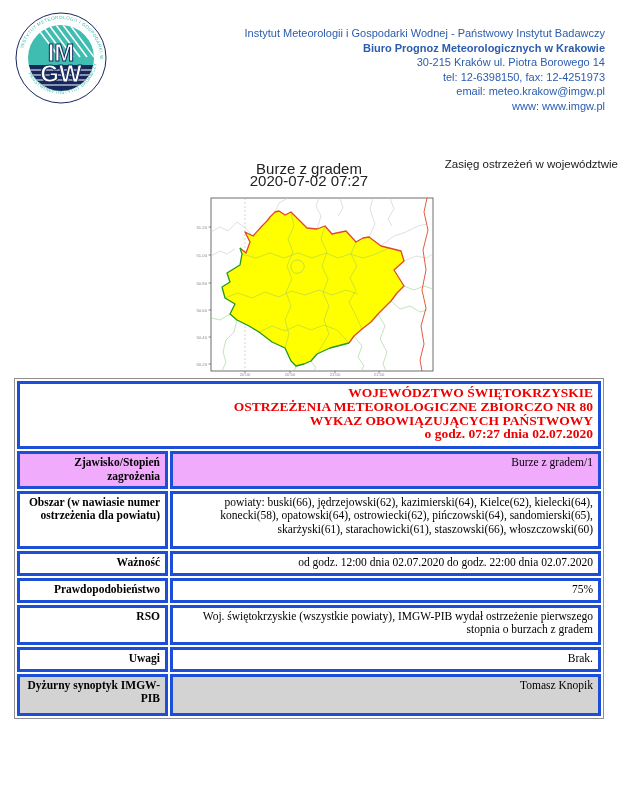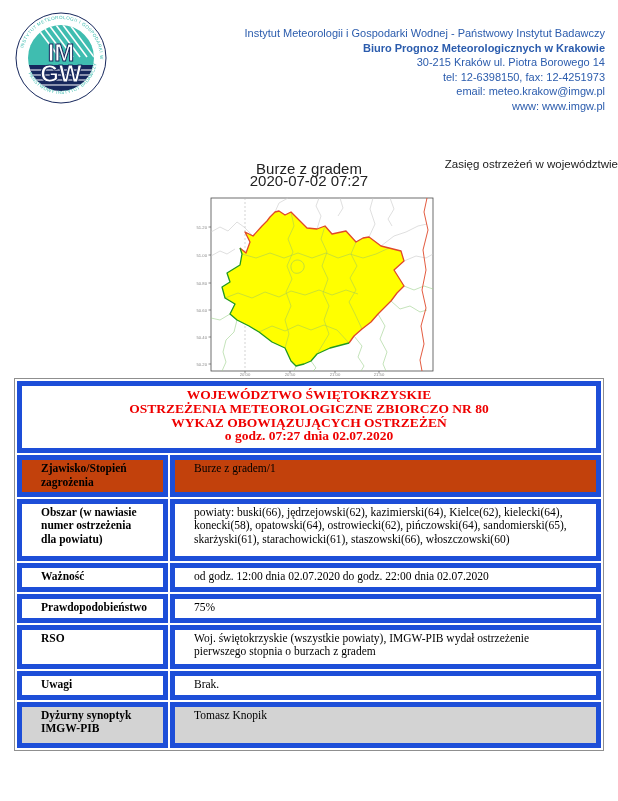--- a/index.html
+++ b/index.html
@@ -26,30 +26,30 @@
   .map-wrap{position:absolute;left:180px;top:194px;width:256px;height:182px;}
   
   table.warn{
     position:absolute;left:14px;top:378px;width:590px;
     border-collapse:separate;border-spacing:2px;
     border:1px solid #8f8f8f;background:#ffffff;
     font-family:"Liberation Serif",serif;font-size:11.5px;color:#000;
     table-layout:fixed;
   }
   table.warn td{
-    border:5px solid #1d4ed8;padding:2px 19px;vertical-align:top;line-height:13.8px;
-    background:#ffffff;overflow:hidden;
+    border:3px solid #1d4ed8;padding:2px 5px;vertical-align:top;line-height:13.8px;
+    background:#ffffff;overflow:hidden;text-align:right;
   }
   table.warn td.lbl{font-weight:bold;}
   col.c-label{width:151px;}
   td.title-cell{
     text-align:center;font-weight:bold;font-size:13.5px;line-height:19px;
     color:#ee0000;padding:6px 0 14px 0;height:58px;
   }
-  tr.hl td{background:#c2410c;}
+  tr.hl td{background:#f0abfc;}
   tr.footer-row td{background:#d3d3d3;}
   .h18 td{height:18px}.h50 td{height:48px}.h16 td{height:15px}
   .h30 td{height:28px}.h48 td{height:44px}.h32 td{height:30px}.h34 td{height:32px}
 </style>
 </head>
 <body>
 
 <svg class="logo" viewBox="0 0 92 92">
   <defs>
     <clipPath id="disc">
@@ -189,21 +189,21 @@
 <table class="warn">
   <colgroup>
       <col class="c-label">
       <col>
     </colgroup>
   <tbody>
       <tr>
     <td class="title-cell" colspan="2">
       <div>WOJEWÓDZTWO ŚWIĘTOKRZYSKIE</div>
       <div>OSTRZEŻENIA METEOROLOGICZNE ZBIORCZO NR 80</div>
-      <div>WYKAZ OBOWIĄZUJĄCYCH OSTRZEŻEŃ</div>
+      <div>WYKAZ OBOWIĄZUJĄCYCH PAŃSTWOWY</div>
       <div>o godz. 07:27 dnia 02.07.2020</div>
     </td>
   </tr>
   <tr class="hl h18">
     <td class="lbl">Zjawisko/Stopień zagrożenia</td>
     <td>Burze z gradem/1</td>
   </tr>
   <tr class="h50">
     <td class="lbl">Obszar (w nawiasie numer ostrzeżenia dla powiatu)</td>
     <td>powiaty: buski(66), jędrzejowski(62), kazimierski(64), Kielce(62), kielecki(64), konecki(58), opatowski(64), ostrowiecki(62), pińczowski(64), sandomierski(65), skarżyski(61), starachowicki(61), staszowski(66), włoszczowski(60)</td>

